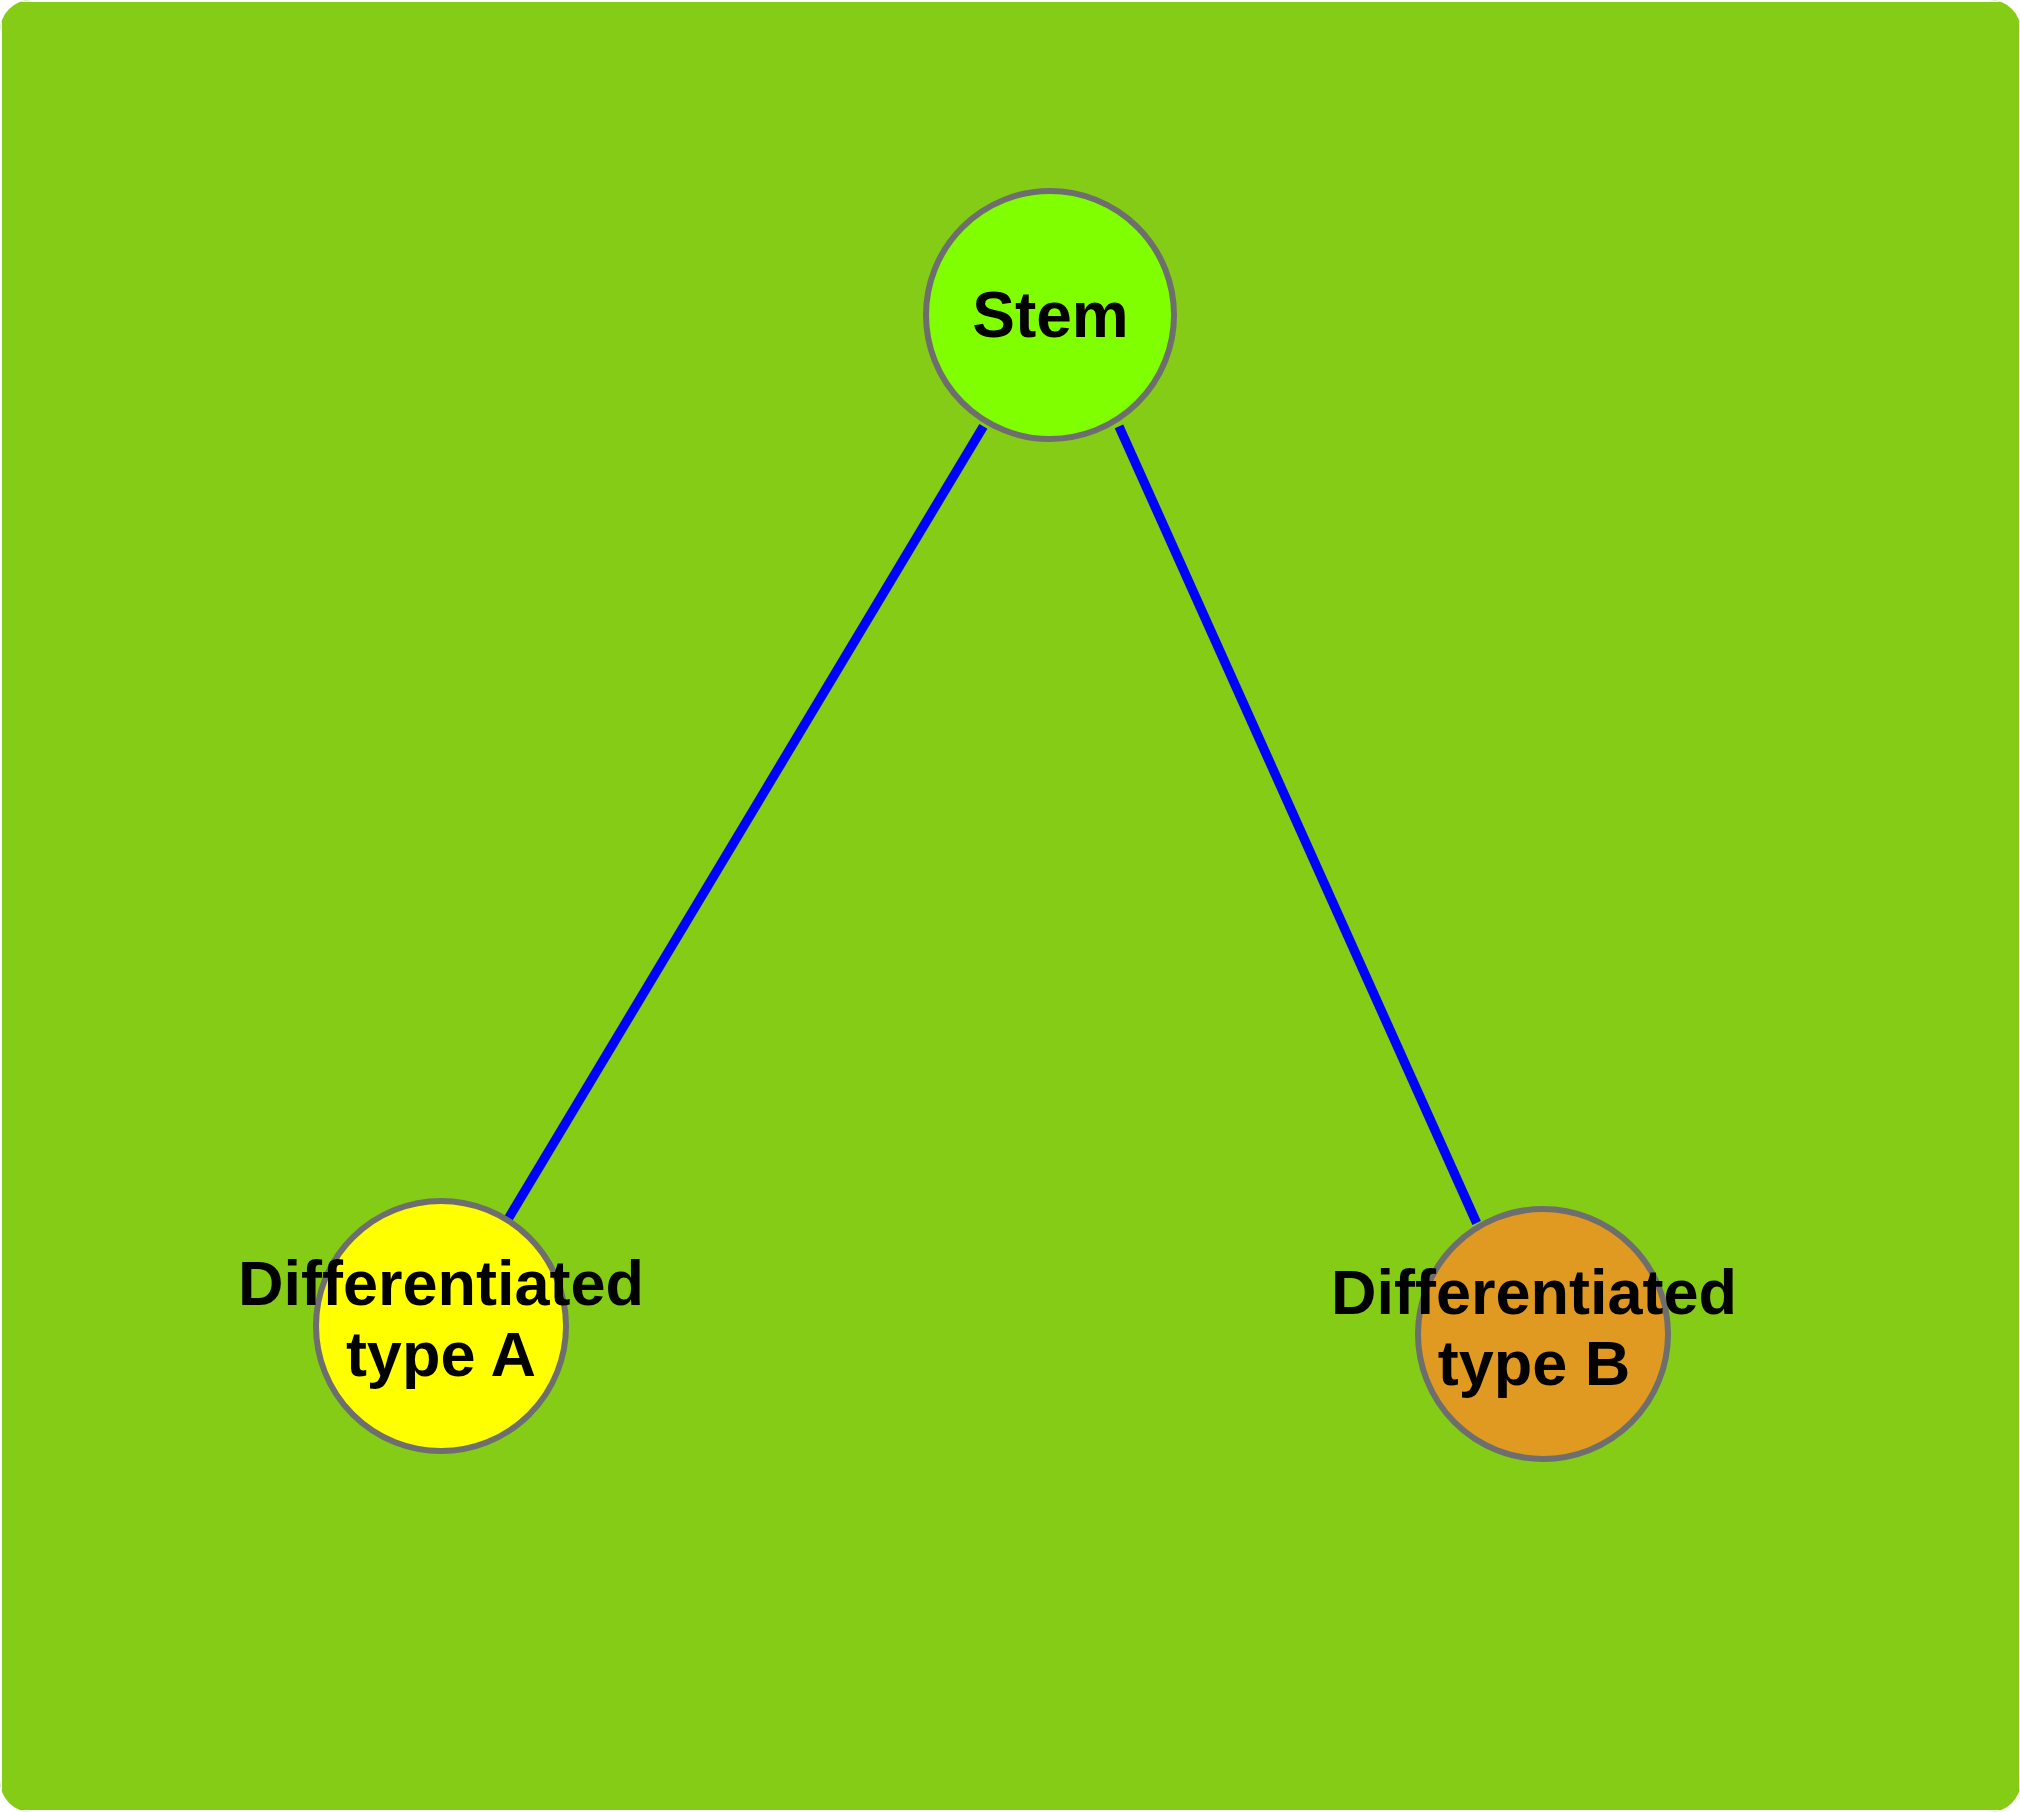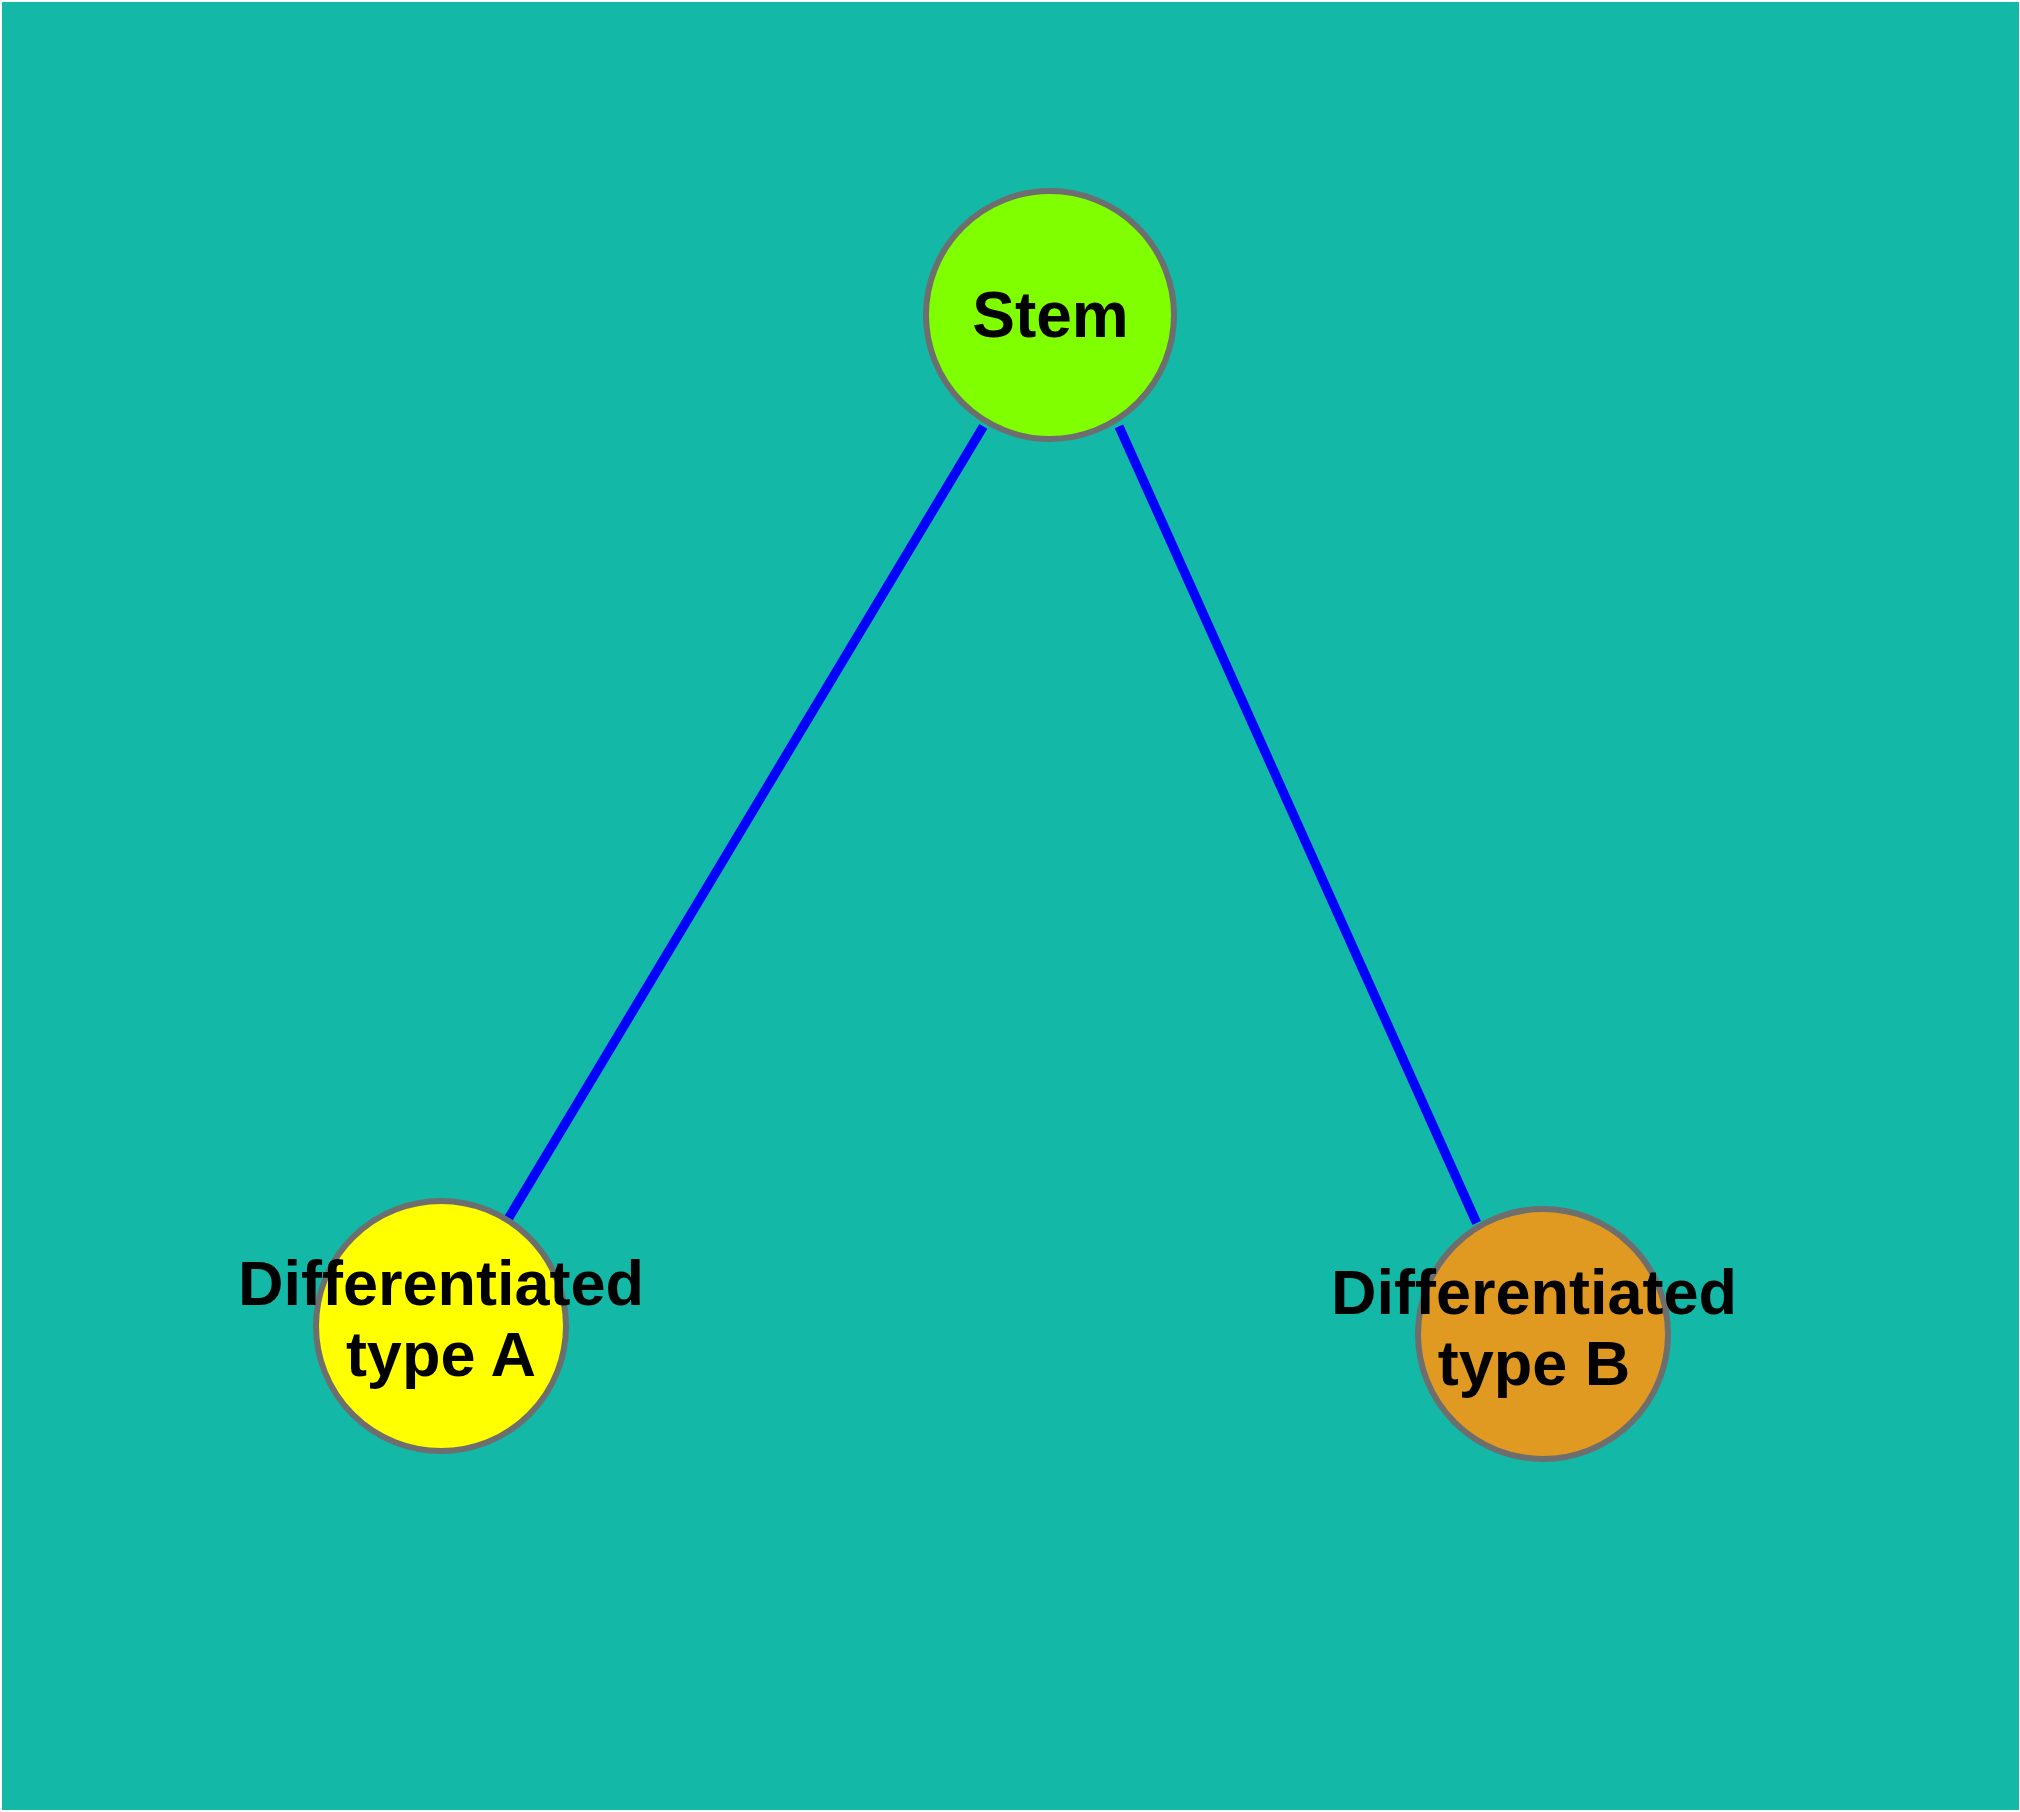--- a/index.html
+++ b/index.html
@@ -5,23 +5,24 @@
 <style>
   html, body {
     margin: 0;
     padding: 0;
     background: #ffffff;
   }
   #canvas {
     position: relative;
     width: 2021px;
     height: 1812px;
-    background: #14b8a6;
+    background: #84cc16;
     overflow: hidden;
     font-family: "Liberation Sans", "DejaVu Sans", sans-serif;
+    border-radius: 31px;
   }
   
   #frame {
     position: absolute;
     inset: 0;
     border: 2.5px solid #ffffff;
     box-sizing: border-box;
     pointer-events: none;
     z-index: 30;
   }

